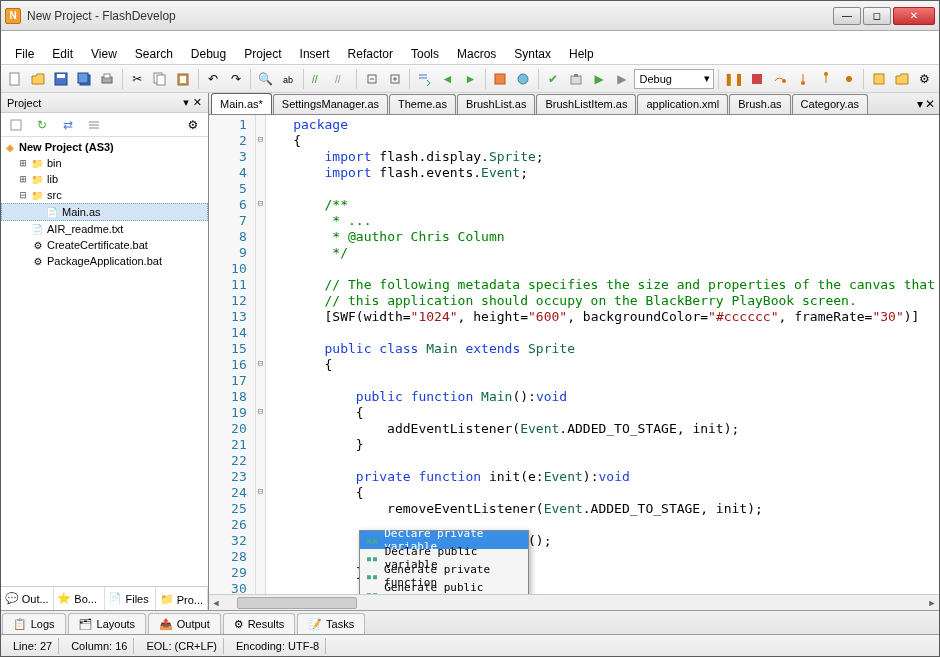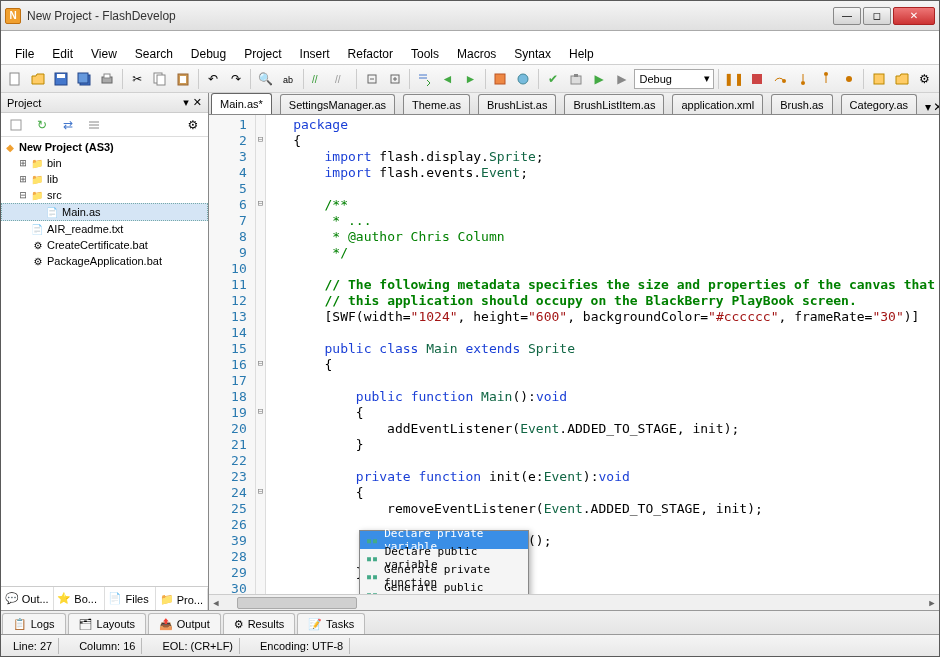--- a/index.html
+++ b/index.html
@@ -28,42 +28,42 @@
 .tree-item.sel { background:#d5e5f5; border:1px dotted #7aa; }
 .tree-item .icon { width:14px; height:14px; display:inline-flex; align-items:center; justify-content:center; font-size:10px; }
 .expander { width:12px; text-align:center; color:#555; font-size:9px; }
 .indent0 { padding-left: 2px; }
 .indent1 { padding-left: 16px; }
 .indent2 { padding-left: 30px; }
 .side-bottom-tabs { height:24px; border-top:1px solid #ccc; display:flex; align-items:center; }
 .btab { flex:1; display:flex; align-items:center; gap:3px; padding:0 4px; border-right:1px solid #ddd; font-size:11px; cursor:pointer; height:100%; }
 .btab.active { background:#fff; border-top:2px solid #fff; font-weight:normal; }
 .editor-area { flex:1; display:flex; flex-direction:column; overflow:hidden; }
-.editor-tabs { height:22px; display:flex; align-items:flex-end; background:linear-gradient(#f0f0f0,#e0e0e0); border-bottom:1px solid #888; padding-left:2px; gap:7px; }
+.editor-tabs { height:22px; display:flex; align-items:center; background:linear-gradient(#f0f0f0,#e0e0e0); border-bottom:1px solid #888; padding-left:2px; gap:0; }
 .etab { height:20px; padding:0 8px; border:1px solid #888; border-bottom:none; background:linear-gradient(#f5f5f5,#e8e8e8); display:flex; align-items:center; font-size:11px; cursor:pointer; border-radius:3px 3px 0 0; margin-right:1px; }
 .etab.active { background:#fff; height:21px; border-color:#666; }
 .etab-right { margin-left:auto; display:flex; gap:2px; padding-right:4px; }
 .code-scroll { flex:1; display:flex; overflow:auto; background:#fff; font-family: Consolas, monospace; font-size:13px; position:relative; }
 .gutter { width:54px; background:#f7f7f7; border-right:1px solid #ddd; text-align:right; color:#2a7ab0; padding:2px 2px 2px 0; user-select:none; }
 .gutter .ln { height:16px; line-height:16px; padding-right:6px; position:relative; }
 .foldcol { width:12px; background:#f7f7f7; border-right:1px solid #ddd; }
 .fold { height:16px; display:flex; align-items:center; justify-content:center; font-size:9px; color:#777; }
 .code { flex:1; padding:2px 4px; white-space:pre; line-height:16px;margin-left:23px; }
 .kw { color:#1a3fd6; }
 .str { color:#a31515; }
 .cls { color:#116644; }
-.com { color:#008000;font-weight:bold; }
+.com { color:#008000; }
 .doc { color:#008000; }
 .context-menu { position:absolute; left:150px; top:415px; width:170px; background:#f5f5f5; border:1px solid #888; box-shadow:2px 2px 6px rgba(0,0,0,0.3); font-size:11px; z-index:10; }
 .cm-item { height:18px; display:flex; align-items:center; padding:0 6px; gap:6px; cursor:pointer; }
 .cm-item.sel { background:#3a8ee6; color:#fff; }
 .cm-icon { width:14px; font-size:10px; color:#4a8; }
 .bottom-tabs { height:24px; border-top:1px solid #999; display:flex; align-items:center; background:linear-gradient(#f0f0f0,#e5e5e5); }
 .bot-tab { padding:0 10px; height:22px; display:flex; align-items:center; gap:4px; border:1px solid #bbb; border-bottom:none; margin:2px 1px 0; border-radius:3px 3px 0 0; background:#f5f5f5; font-size:11px; cursor:pointer; }
-.statusbar { height:22px; border-top:1px solid #999; display:flex; align-items:center; padding:0 6px; gap:14px; font-size:11px; background:linear-gradient(#f5f5f5,#e8e8e8); }
+.statusbar { height:22px; border-top:1px solid #999; display:flex; align-items:center; padding:0 6px; gap:6px; font-size:11px; background:linear-gradient(#f5f5f5,#e8e8e8); }
 .status-seg { padding:0 6px; border-right:1px solid #bbb; height:16px; display:flex; align-items:center; }
 svg { display:block; }
 .hscroll { height:16px; background:#f0f0f0; border-top:1px solid #ccc; display:flex; align-items:center; }
 .hscroll .thumb { width:120px; height:12px; background:#d0d0d0; border:1px solid #aaa; border-radius:2px; margin-left:14px; }
 .hscroll .arr { width:14px; text-align:center; color:#666; font-size:9px; }
 </style>
 </head>
 <body>
 
 <div class="window">
@@ -374,21 +374,21 @@
             <div class="ln">17</div>
             <div class="ln">18</div>
             <div class="ln">19</div>
             <div class="ln">20</div>
             <div class="ln">21</div>
             <div class="ln">22</div>
             <div class="ln">23</div>
             <div class="ln">24</div>
             <div class="ln">25</div>
             <div class="ln">26</div>
-            <div class="ln">39</div>
+            <div class="ln">32</div>
             <div class="ln">28</div>
             <div class="ln">29</div>
             <div class="ln">30</div>
             <div class="ln">31</div>
           </div>
         <div class="foldcol" id="foldcol">
             <div class="fold"></div>
             <div class="fold">⊟</div>
             <div class="fold"></div>
             <div class="fold"></div>

